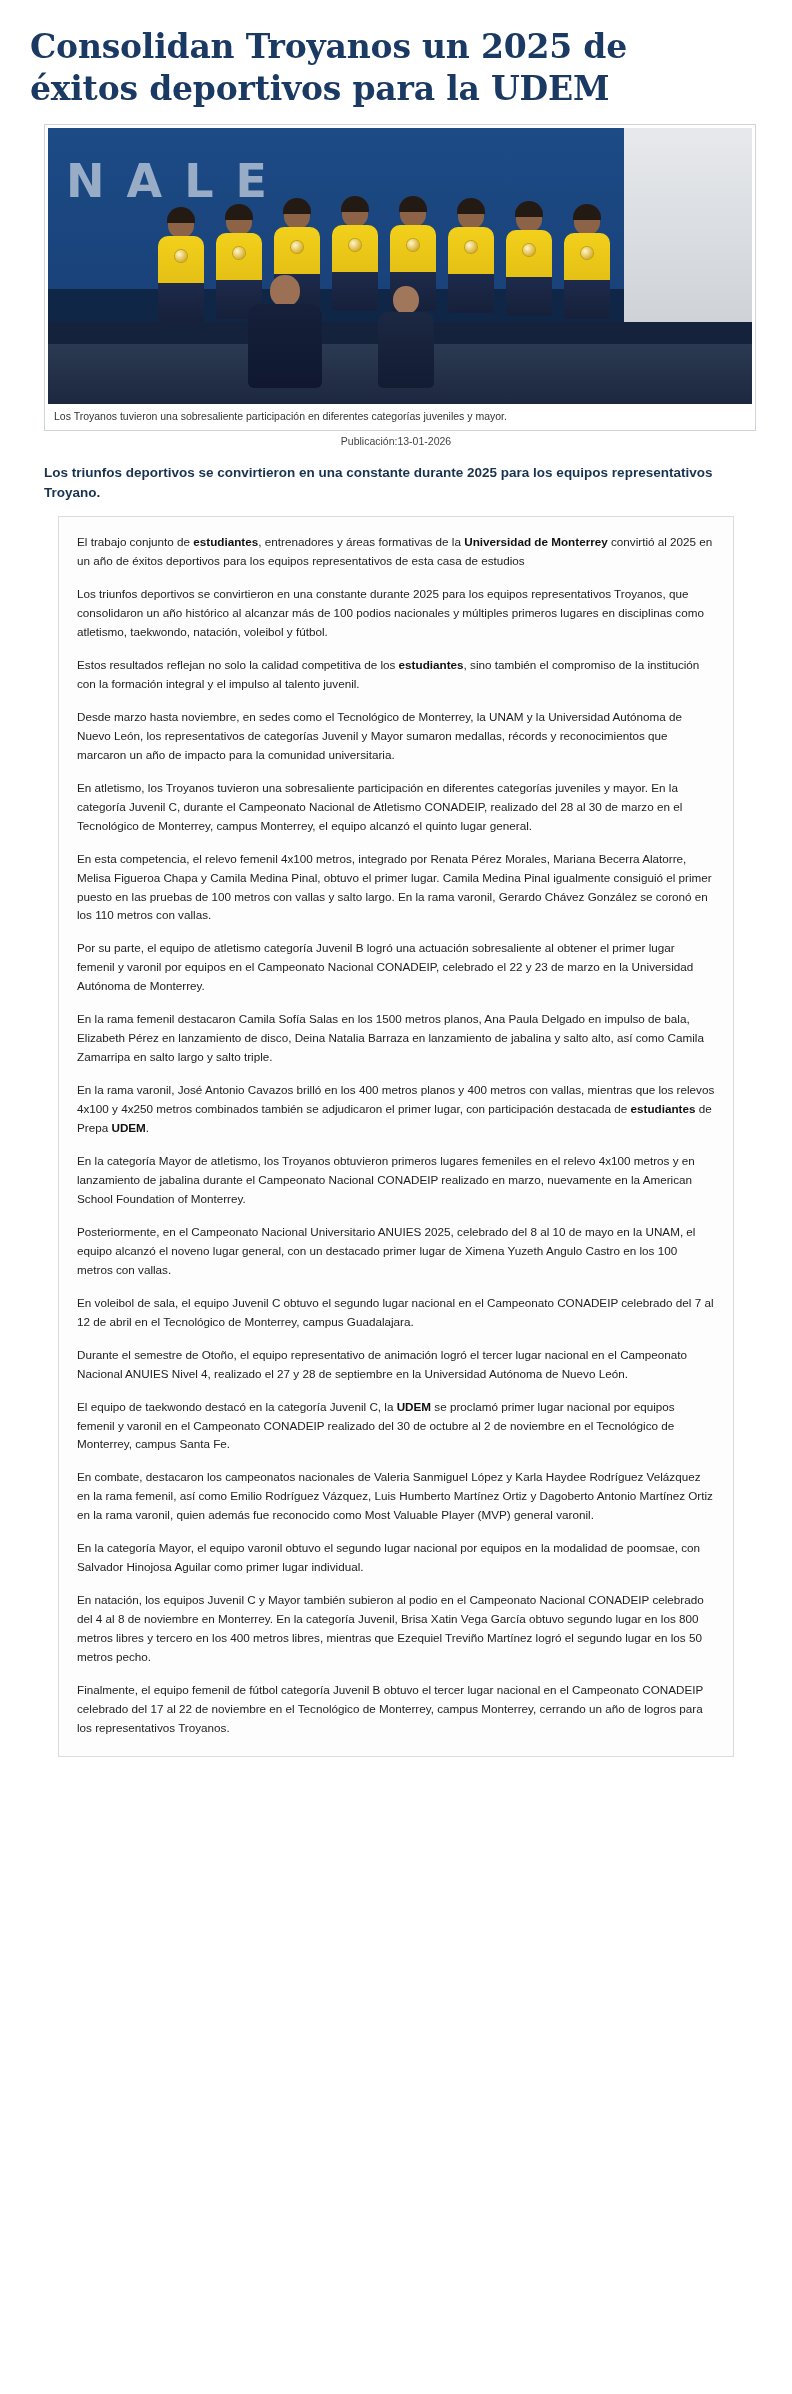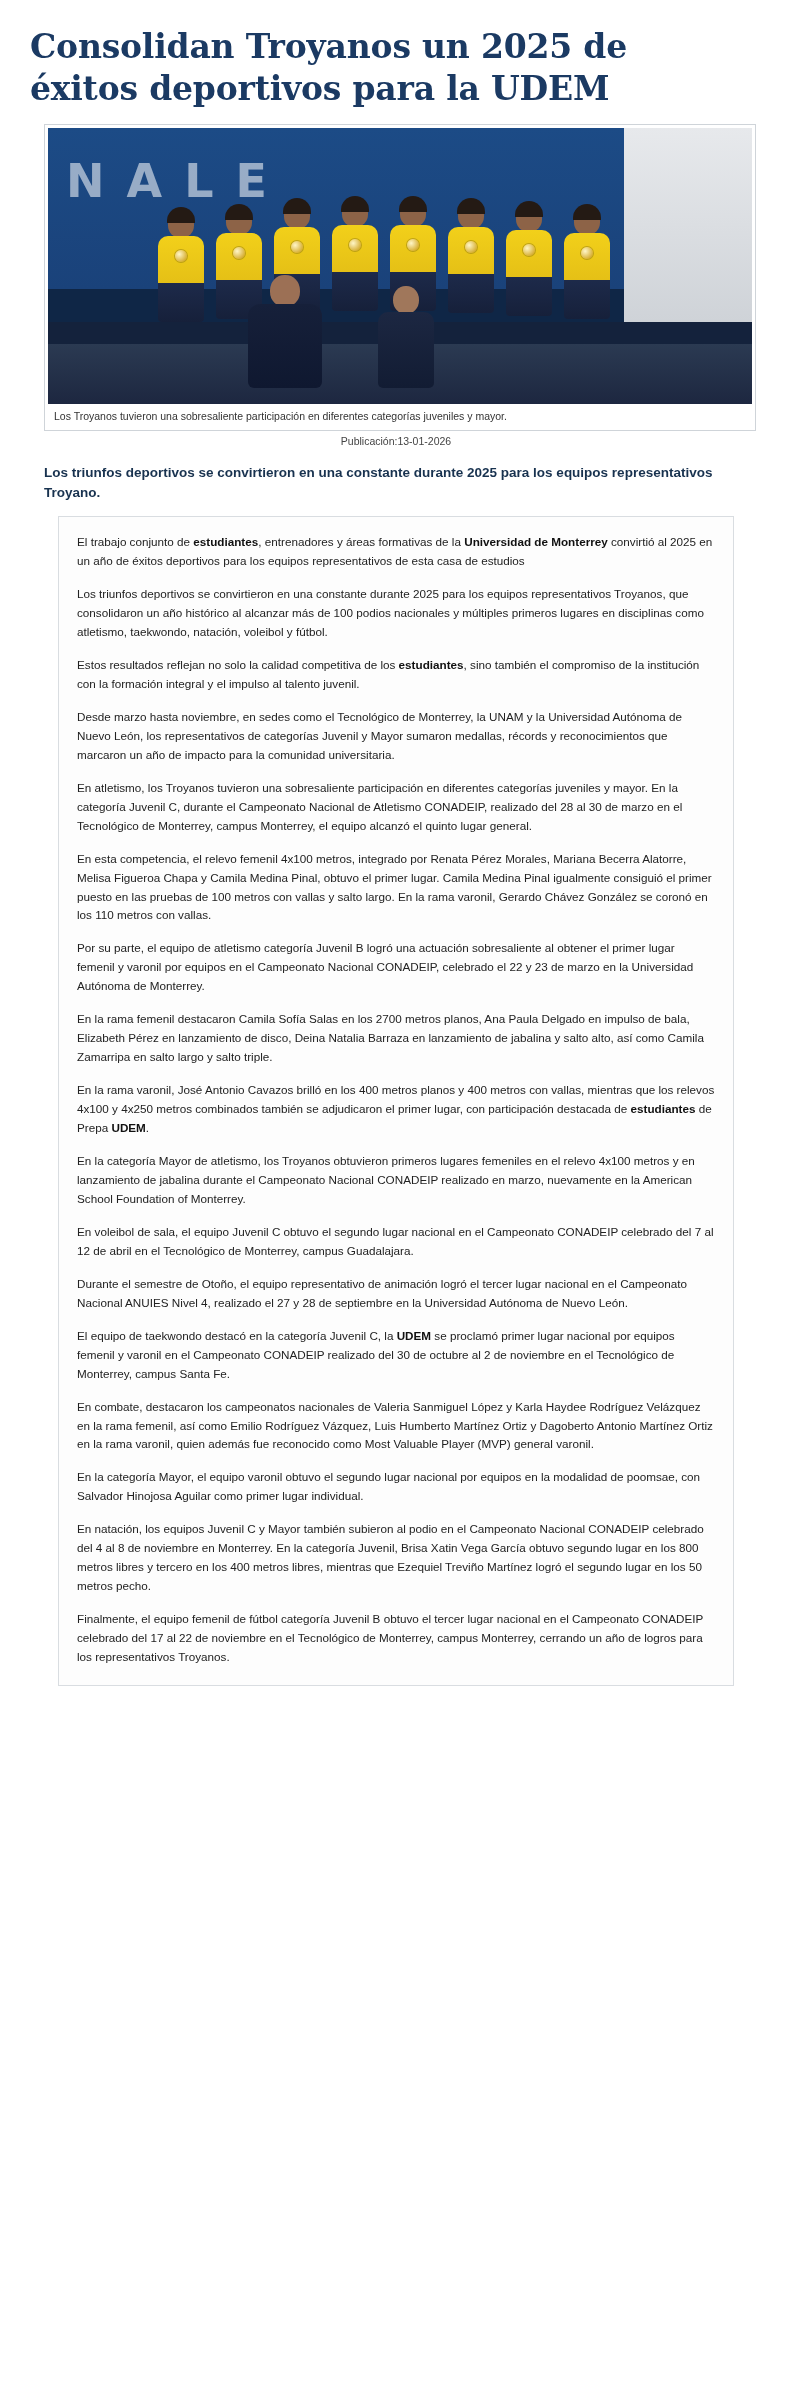--- a/index.html
+++ b/index.html
@@ -234,23 +234,24 @@
   <div class="lede">Los triunfos deportivos se convirtieron en una constante durante 2025 para los equipos representativos Troyano.</div>
 
   <div class="body-box">
     <p>El trabajo conjunto de <b>estudiantes</b>, entrenadores y áreas formativas de la <b>Universidad de Monterrey</b> convirtió al 2025 en un año de éxitos deportivos para los equipos representativos de esta casa de estudios</p>
     <p>Los triunfos deportivos se convirtieron en una constante durante 2025 para los equipos representativos Troyanos, que consolidaron un año histórico al alcanzar más de 100 podios nacionales y múltiples primeros lugares en disciplinas como atletismo, taekwondo, natación, voleibol y fútbol.</p>
     <p>Estos resultados reflejan no solo la calidad competitiva de los <b>estudiantes</b>, sino también el compromiso de la institución con la formación integral y el impulso al talento juvenil.</p>
     <p>Desde marzo hasta noviembre, en sedes como el Tecnológico de Monterrey, la UNAM y la Universidad Autónoma de Nuevo León, los representativos de categorías Juvenil y Mayor sumaron medallas, récords y reconocimientos que marcaron un año de impacto para la comunidad universitaria.</p>
     <p>En atletismo, los Troyanos tuvieron una sobresaliente participación en diferentes categorías juveniles y mayor. En la categoría Juvenil C, durante el Campeonato Nacional de Atletismo CONADEIP, realizado del 28 al 30 de marzo en el Tecnológico de Monterrey, campus Monterrey, el equipo alcanzó el quinto lugar general.</p>
     <p>En esta competencia, el relevo femenil 4x100 metros, integrado por Renata Pérez Morales, Mariana Becerra Alatorre, Melisa Figueroa Chapa y Camila Medina Pinal, obtuvo el primer lugar. Camila Medina Pinal igualmente consiguió el primer puesto en las pruebas de 100 metros con vallas y salto largo. En la rama varonil, Gerardo Chávez González se coronó en los 110 metros con vallas.</p>
     <p>Por su parte, el equipo de atletismo categoría Juvenil B logró una actuación sobresaliente al obtener el primer lugar femenil y varonil por equipos en el Campeonato Nacional CONADEIP, celebrado el 22 y 23 de marzo en la Universidad Autónoma de Monterrey.</p>
-    <p>En la rama femenil destacaron Camila Sofía Salas en los 2700 metros planos, Ana Paula Delgado en impulso de bala, Elizabeth Pérez en lanzamiento de disco, Deina Natalia Barraza en lanzamiento de jabalina y salto alto, así como Camila Zamarripa en salto largo y salto triple.</p>
+    <p>En la rama femenil destacaron Camila Sofía Salas en los 1500 metros planos, Ana Paula Delgado en impulso de bala, Elizabeth Pérez en lanzamiento de disco, Deina Natalia Barraza en lanzamiento de jabalina y salto alto, así como Camila Zamarripa en salto largo y salto triple.</p>
     <p>En la rama varonil, José Antonio Cavazos brilló en los 400 metros planos y 400 metros con vallas, mientras que los relevos 4x100 y 4x250 metros combinados también se adjudicaron el primer lugar, con participación destacada de <b>estudiantes</b> de Prepa <b>UDEM</b>.</p>
     <p>En la categoría Mayor de atletismo, los Troyanos obtuvieron primeros lugares femeniles en el relevo 4x100 metros y en lanzamiento de jabalina durante el Campeonato Nacional CONADEIP realizado en marzo, nuevamente en la American School Foundation of Monterrey.</p>
+    <p>Posteriormente, en el Campeonato Nacional Universitario ANUIES 2025, celebrado del 8 al 10 de mayo en la UNAM, el equipo alcanzó el noveno lugar general, con un destacado primer lugar de Ximena Yuzeth Angulo Castro en los 100 metros con vallas.</p>
     <p>En voleibol de sala, el equipo Juvenil C obtuvo el segundo lugar nacional en el Campeonato CONADEIP celebrado del 7 al 12 de abril en el Tecnológico de Monterrey, campus Guadalajara.</p>
     <p>Durante el semestre de Otoño, el equipo representativo de animación logró el tercer lugar nacional en el Campeonato Nacional ANUIES Nivel 4, realizado el 27 y 28 de septiembre en la Universidad Autónoma de Nuevo León.</p>
     <p>El equipo de taekwondo destacó en la categoría Juvenil C, la <b>UDEM</b> se proclamó primer lugar nacional por equipos femenil y varonil en el Campeonato CONADEIP realizado del 30 de octubre al 2 de noviembre en el Tecnológico de Monterrey, campus Santa Fe.</p>
     <p>En combate, destacaron los campeonatos nacionales de Valeria Sanmiguel López y Karla Haydee Rodríguez Velázquez en la rama femenil, así como Emilio Rodríguez Vázquez, Luis Humberto Martínez Ortiz y Dagoberto Antonio Martínez Ortiz en la rama varonil, quien además fue reconocido como Most Valuable Player (MVP) general varonil.</p>
     <p>En la categoría Mayor, el equipo varonil obtuvo el segundo lugar nacional por equipos en la modalidad de poomsae, con Salvador Hinojosa Aguilar como primer lugar individual.</p>
     <p>En natación, los equipos Juvenil C y Mayor también subieron al podio en el Campeonato Nacional CONADEIP celebrado del 4 al 8 de noviembre en Monterrey. En la categoría Juvenil, Brisa Xatin Vega García obtuvo segundo lugar en los 800 metros libres y tercero en los 400 metros libres, mientras que Ezequiel Treviño Martínez logró el segundo lugar en los 50 metros pecho.</p>
     <p>Finalmente, el equipo femenil de fútbol categoría Juvenil B obtuvo el tercer lugar nacional en el Campeonato CONADEIP celebrado del 17 al 22 de noviembre en el Tecnológico de Monterrey, campus Monterrey, cerrando un año de logros para los representativos Troyanos.</p>
   </div>
 
 </div>

